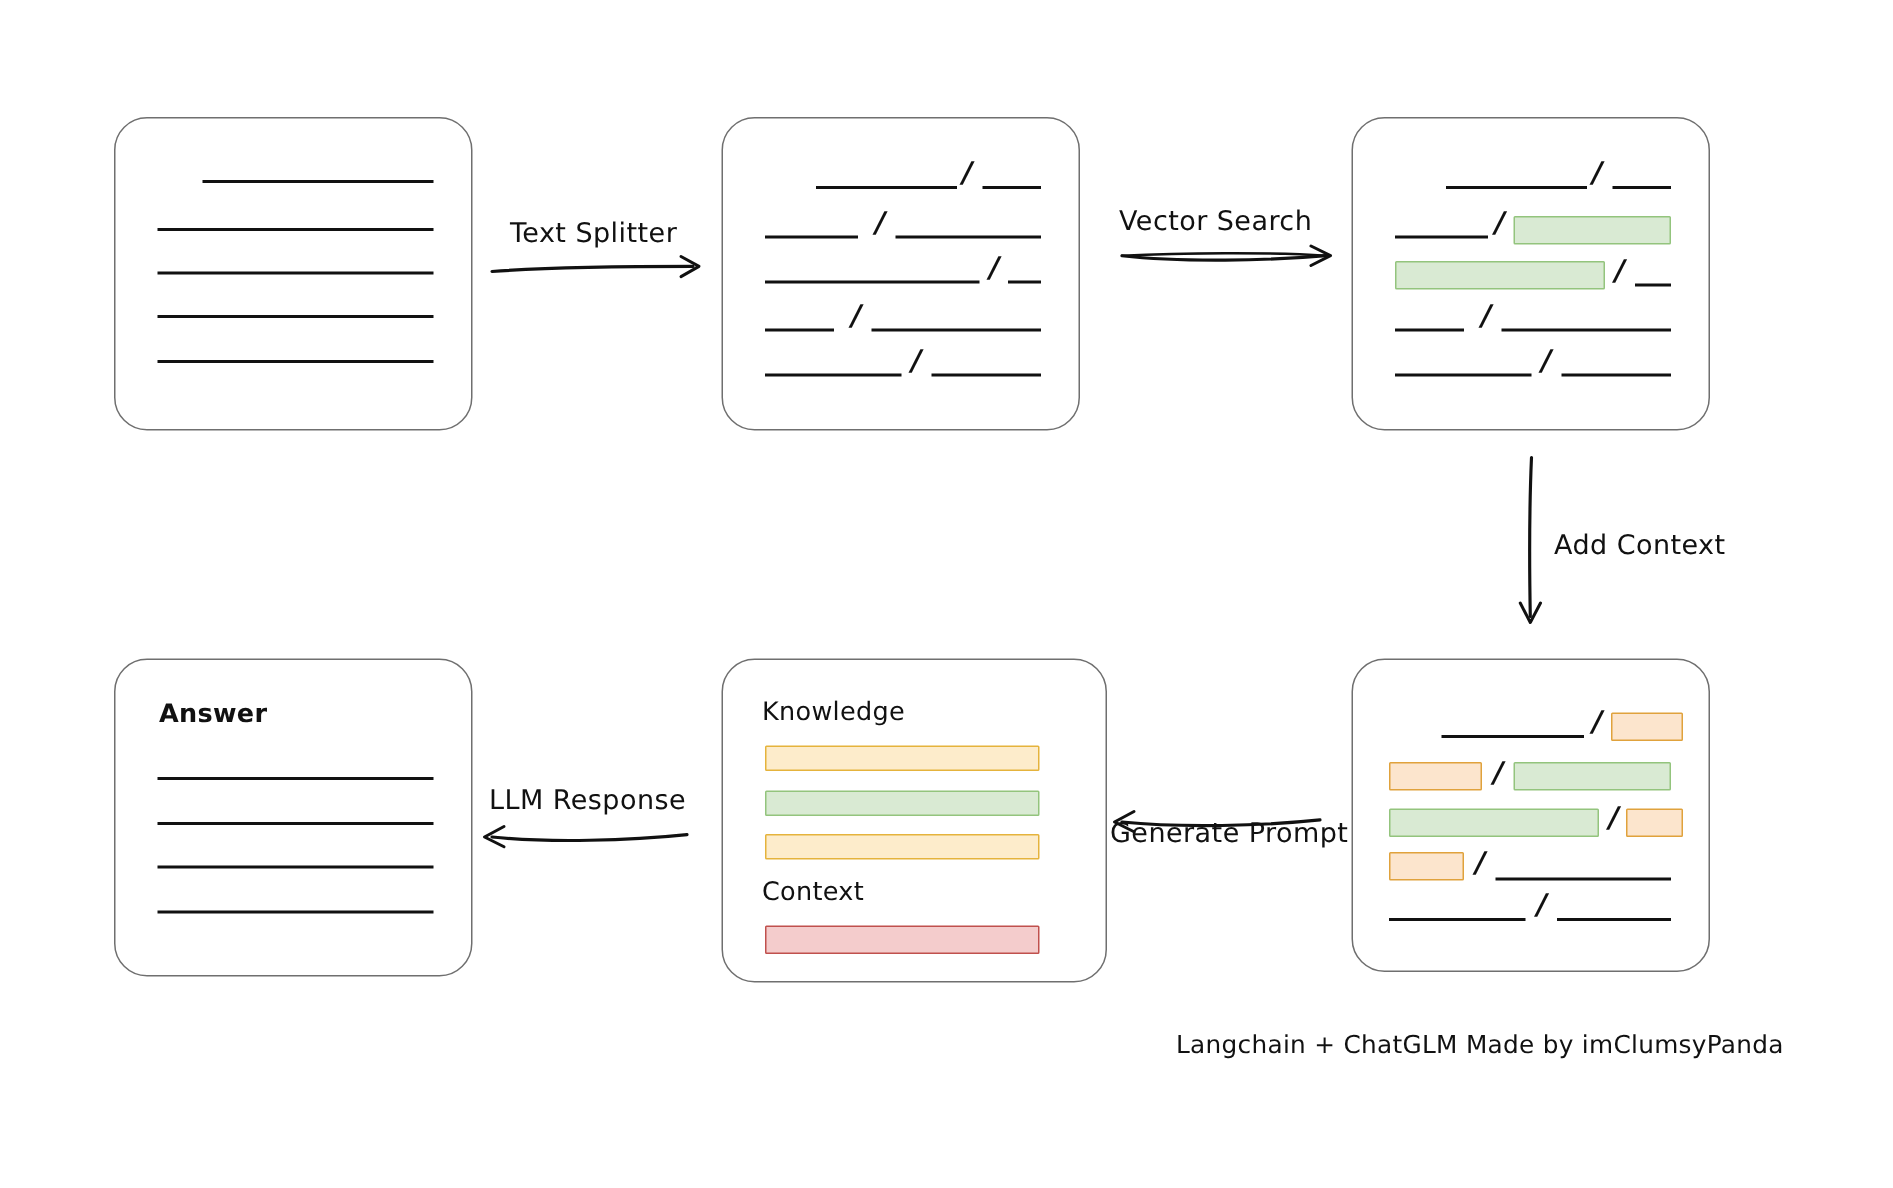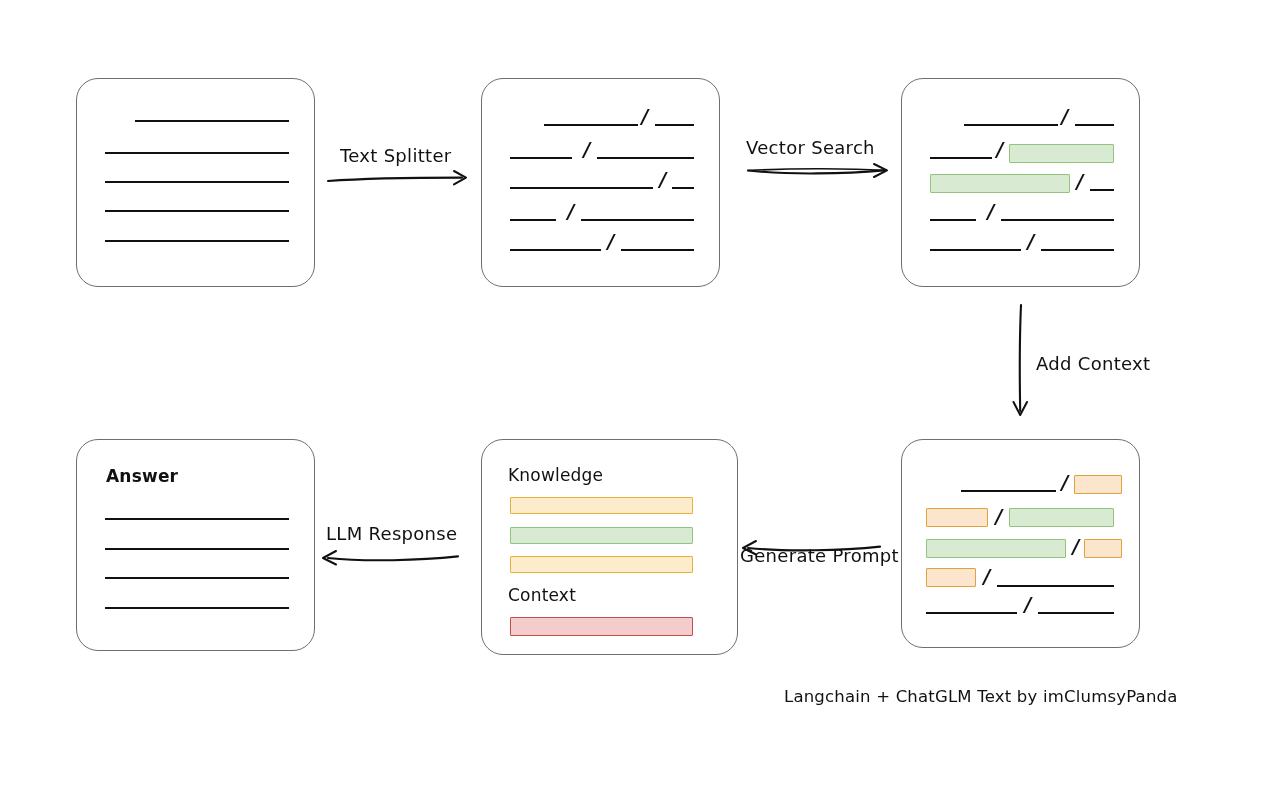--- a/index.html
+++ b/index.html
@@ -219,15 +219,15 @@
   </div>
 
   <div class="arrow-wrap" style="left:308px; top:523px; width:148px; height:48px;margin-left:10px;">
     <div class="arrow-label" style="left:8px; top:0px;">LLM Response</div>
     <svg width="148" height="48" viewBox="0 0 148 48">
       <path d="M10,35 C48,39 102,37.4 140,33.4" fill="none" stroke="#111111" stroke-width="2.1" stroke-linecap="round"></path>
       <path d="M18,28 L5,35 L18,41.5" fill="none" stroke="#111111" stroke-width="2" stroke-linejoin="round" stroke-linecap="round"></path>
     </svg>
   </div>
 
-  <div class="credit" style="left:784px; top:687px;">Langchain + ChatGLM Text by imClumsyPanda</div>
+  <div class="credit" style="left:784px; top:687px;">Langchain + ChatGLM Made by imClumsyPanda</div>
 
 </div>
 
 </body></html>

